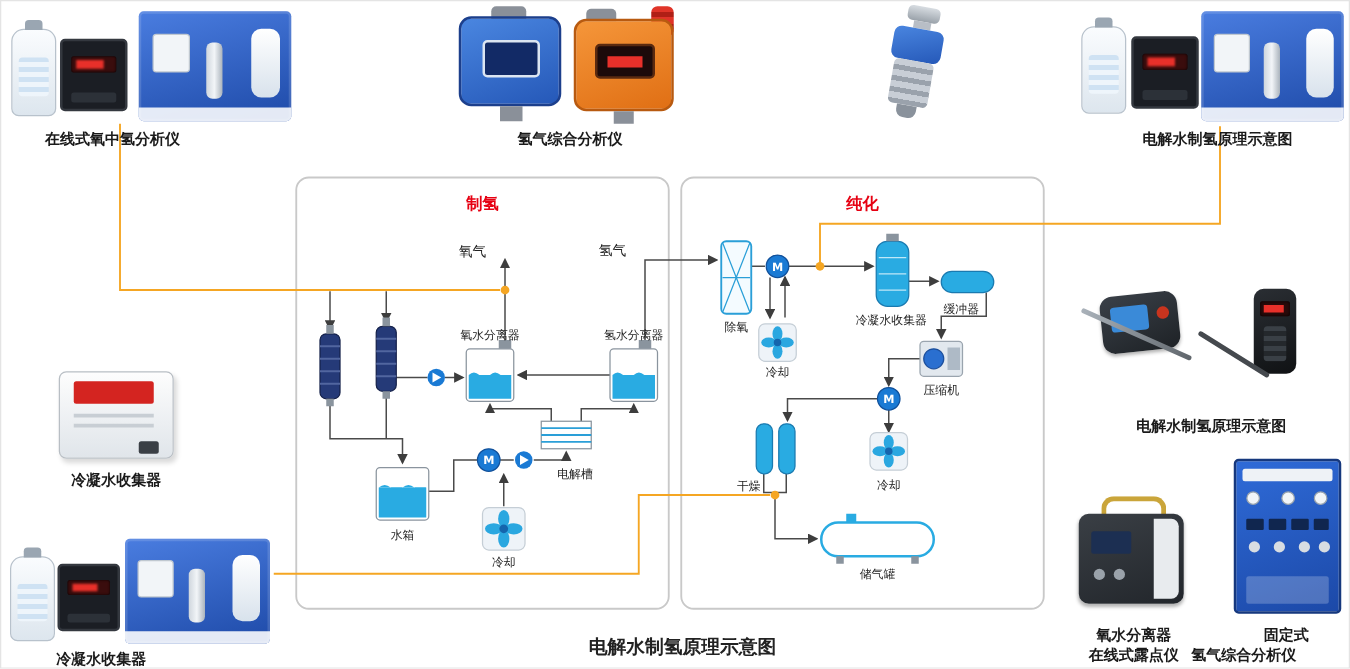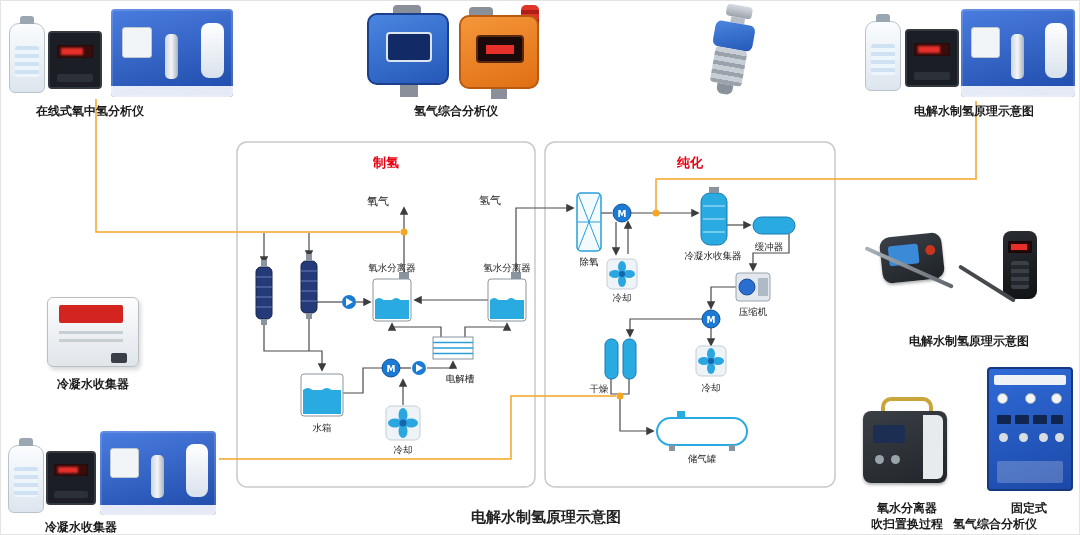--- a/index.html
+++ b/index.html
@@ -317,21 +317,21 @@
   <div class="abs" style="left:856px;top:396px;width:100px;height:98px">
     <div class="abs" style="left:24px;top:0;width:52px;height:18px;border:4px solid #caa53a;border-bottom:none;border-radius:10px 10px 0 0"></div>
     <div class="abs" style="left:6px;top:14px;width:84px;height:72px;background:linear-gradient(160deg,#3a3f45,#22262b);border-radius:8px;box-shadow:0 2px 3px rgba(0,0,0,.3)">
       <div class="abs" style="left:60px;top:4px;width:20px;height:64px;background:#e8ebee;border-radius:0 6px 6px 0"></div>
       <div class="abs" style="left:10px;top:14px;width:32px;height:18px;background:#1c2f52;border-radius:2px"></div>
       <div class="abs" style="left:12px;top:44px;width:9px;height:9px;border-radius:50%;background:#9aa2aa"></div>
       <div class="abs" style="left:28px;top:44px;width:9px;height:9px;border-radius:50%;background:#9aa2aa"></div>
     </div>
   </div>
   <div class="plabel" style="left:906px;top:499px">氧水分离器</div>
-  <div class="plabel" style="left:906px;top:515px">吹扫置换过程</div>
+  <div class="plabel" style="left:906px;top:515px">在线式露点仪</div>
 
   <div class="abs" style="left:986px;top:366px;width:86px;height:124px;background:linear-gradient(160deg,#2f6bd8,#1c49a8);border:2px solid #16387e;border-radius:4px">
     <div class="abs" style="left:5px;top:6px;width:72px;height:10px;background:#eef2f6;border-radius:2px"></div>
     <div class="abs" style="left:8px;top:24px;width:11px;height:11px;border-radius:50%;background:#f2f5f8;border:1px solid #9aa4ae"></div>
     <div class="abs" style="left:36px;top:24px;width:11px;height:11px;border-radius:50%;background:#f2f5f8;border:1px solid #9aa4ae"></div>
     <div class="abs" style="left:62px;top:24px;width:11px;height:11px;border-radius:50%;background:#f2f5f8;border:1px solid #9aa4ae"></div>
     <div class="abs" style="left:8px;top:46px;width:14px;height:9px;background:#10264f;border-radius:1px"></div>
     <div class="abs" style="left:26px;top:46px;width:14px;height:9px;background:#10264f;border-radius:1px"></div>
     <div class="abs" style="left:44px;top:46px;width:14px;height:9px;background:#10264f;border-radius:1px"></div>
     <div class="abs" style="left:62px;top:46px;width:12px;height:9px;background:#10264f;border-radius:1px"></div>

